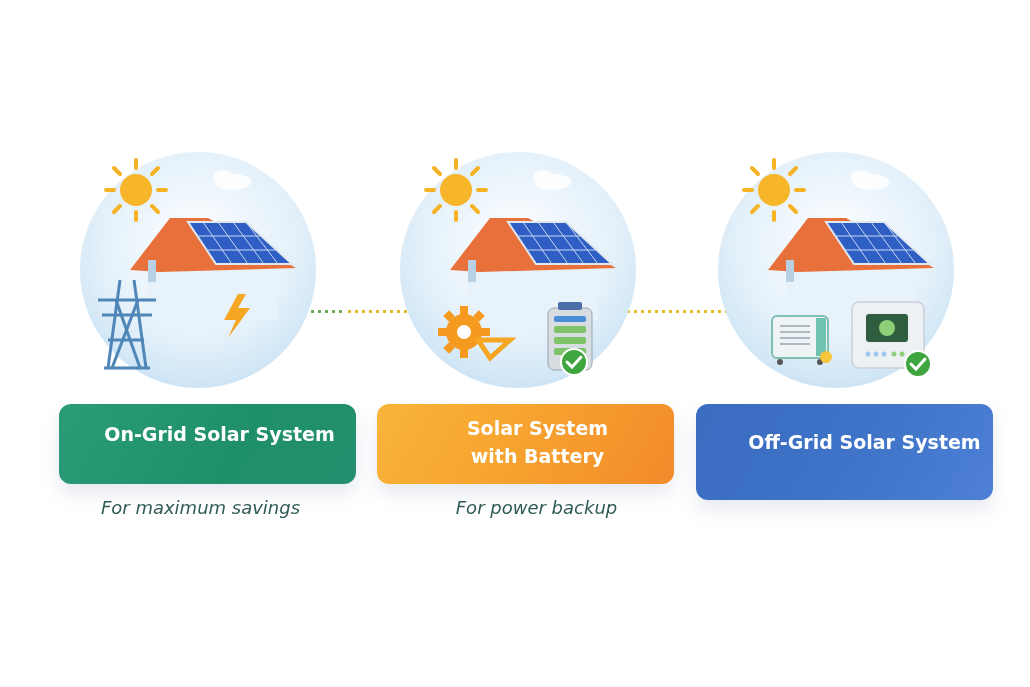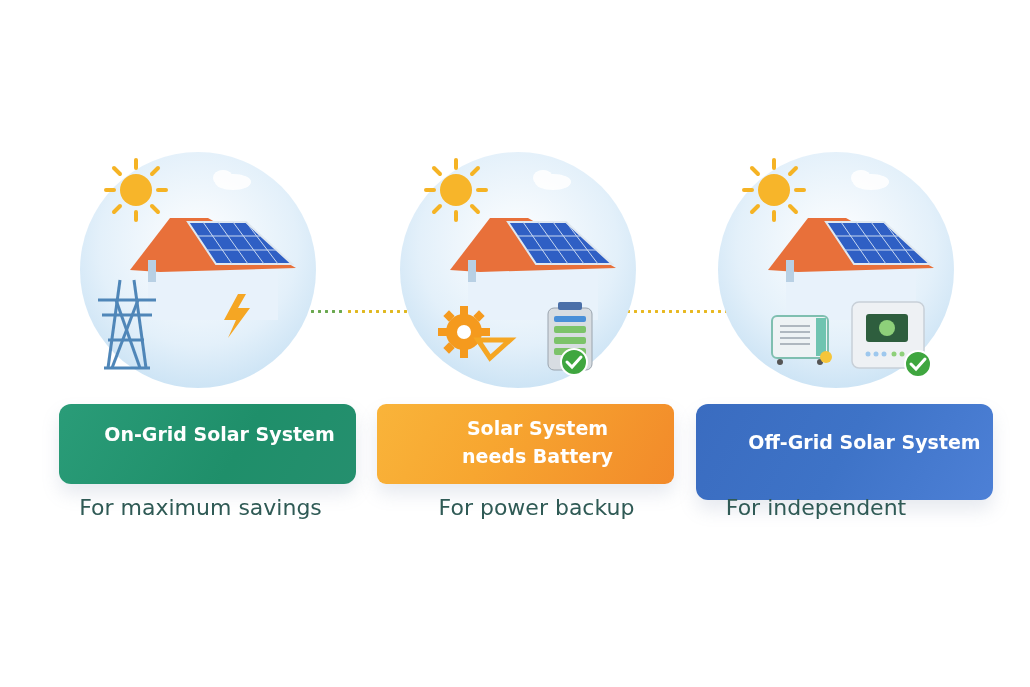--- a/index.html
+++ b/index.html
@@ -1,21 +1,21 @@
 <!DOCTYPE html>
 <html><head>
 <meta charset="utf-8">
 <style>
   html,body{margin:0;padding:0;}
   body{width:1030px;height:687px;background:#ffffff;position:relative;overflow:hidden;font-family:"DejaVu Sans","Liberation Sans",sans-serif;}
   .card{position:absolute;}
   .scene{position:absolute;width:240px;height:240px;}
   .scene svg{width:100%;height:100%;overflow:visible;}
   .label-box{position:absolute;border-radius:12px;color:#fff;font-weight:bold;font-size:19px;line-height:28px;display:flex;align-items:center;justify-content:center;text-align:center;box-shadow:0 10px 18px rgba(120,140,170,0.18);padding-left:24px;}
-  .subtitle{position:absolute;text-align:center;font-size:22px;line-height:28px;color:#2f5a55;}
+  .subtitle{position:absolute;text-align:center;font-size:18px;line-height:28px;color:#2f5a55;font-style:italic;}
   .connector{position:absolute;height:3px;background-image:radial-gradient(circle,var(--c) 1.4px,transparent 1.6px);background-size:7px 3px;background-repeat:repeat-x;}
 </style>
 </head>
 <body>
 
 <div class="connector" style="left:158px;top:324px;width:60px;--c:#5aa55a;"></div>
 <div class="connector" style="left:246px;top:310px;width:100px;--c:#6aa84f;"></div>
 <div class="connector" style="left:346px;top:310px;width:100px;--c:#e0b820;"></div>
 <div class="connector" style="left:512px;top:340px;width:22px;--c:#f0a020;"></div>
 <div class="connector" style="left:590px;top:310px;width:175px;--c:#e8b820;"></div>
@@ -151,24 +151,24 @@
         <rect x="156" y="166" width="32" height="7" rx="2" fill="#7cc36a"></rect>
         <rect x="156" y="177" width="32" height="7" rx="2" fill="#7cc36a"></rect>
         <rect x="156" y="188" width="32" height="7" rx="2" fill="#7cc36a"></rect>
       </g>
       <g>
         <circle cx="176" cy="202" r="13" fill="#3fa63f" stroke="#fff" stroke-width="2"></circle>
         <polyline points="169,202 174,207 183,197" fill="none" stroke="#fff" stroke-width="3" stroke-linecap="round"></polyline>
       </g>
     </svg>
   </div>
-  <div class="label-box" style="left:377px;top:404px;width:273px;height:80px;background:linear-gradient(120deg,#f9b43a,#f7a630 40%,#f28a2a);border-radius:9px;">
+  <div class="label-box" style="left:377px;top:404px;width:273px;height:80px;background:linear-gradient(120deg,#f9b43a,#f7a630 40%,#f28a2a);">
     <span style="display:flex;flex-direction:column;position:relative;top:-2px;">
       <span>Solar System</span>
-      <span>needs Battery</span>
+      <span>with Battery</span>
     </span>
   </div>
   <div class="subtitle" style="left:400px;top:494px;width:273px;">For power backup</div>
 </div>
 
 <div class="card">
   <div class="scene" style="left:716px;top:160px;">
     <svg viewBox="0 0 240 240">
       <defs>
         <radialGradient id="sky3" cx="50%" cy="40%" r="60%">
@@ -241,15 +241,14 @@
       <g>
         <circle cx="202" cy="204" r="13" fill="#3fa63f" stroke="#fff" stroke-width="2"></circle>
         <polyline points="195,204 200,209 209,199" fill="none" stroke="#fff" stroke-width="3" stroke-linecap="round"></polyline>
       </g>
     </svg>
   </div>
   <div class="label-box" style="left:696px;top:404px;width:273px;height:96px;background:linear-gradient(120deg,#3a6cc0,#3e73c7 50%,#4d80d6);">
     <span style="position:relative;top:-10px;left:8px;">Off-Grid Solar System</span>
   </div>
   <div class="subtitle" style="left:716px;top:494px;width:200px;">
-    <div>For independent</div>
   </div>
 </div>
 
 </body></html>

